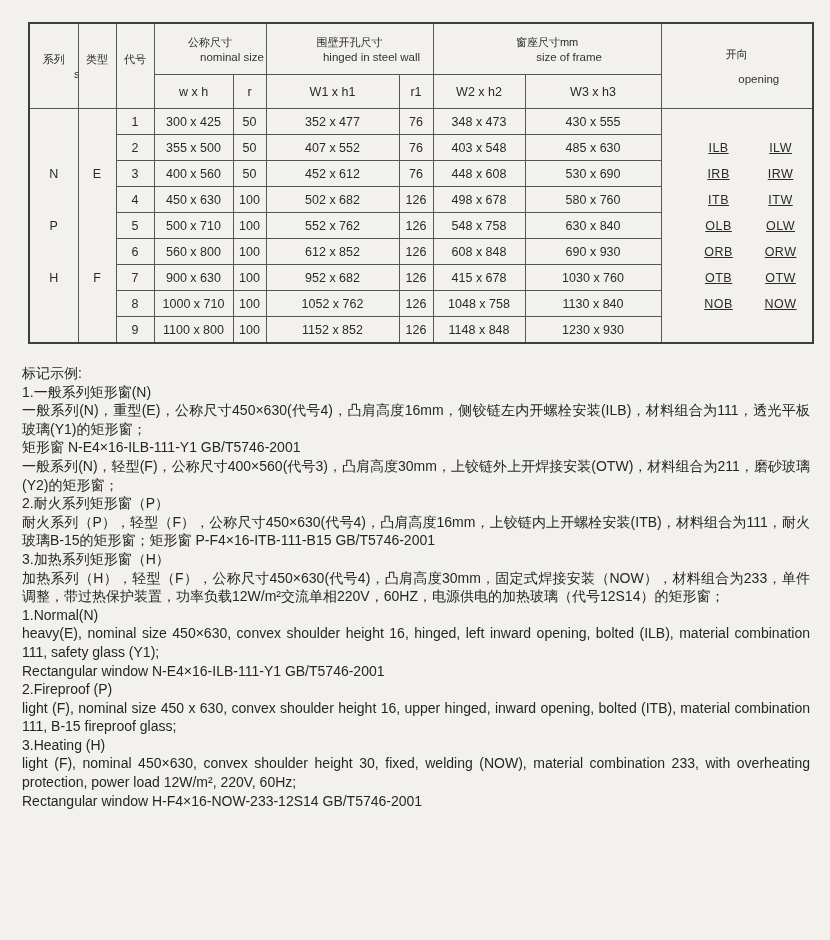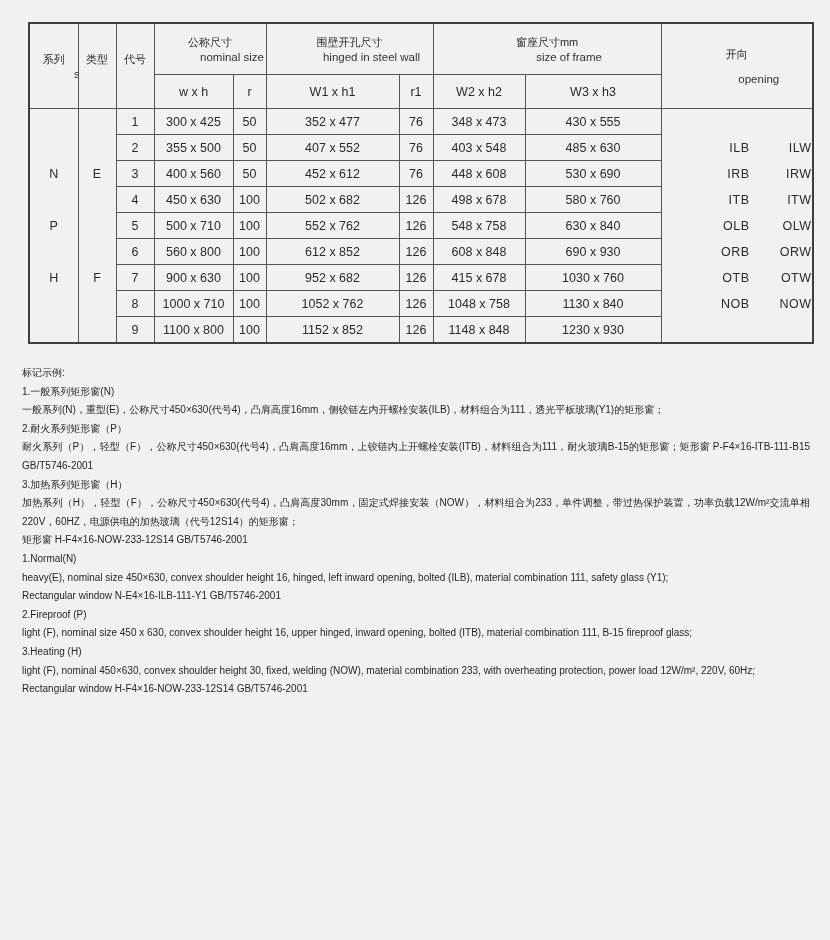--- a/index.html
+++ b/index.html
@@ -53,30 +53,31 @@
   .opening-cell { vertical-align: middle; }
   .op-line {
     display: flex;
     justify-content: flex-start;
     padding-left: 26px;
     line-height: 26px;
   }
   .op-line span {
     display: inline-block;
     width: 62px;
-    text-align: right;
+    text-align: center;
     letter-spacing: 0.5px;
+    text-decoration: underline;
   }
   
   .notes {
     margin: 20px 0 0 22px;
     width: 788px;
   }
   .notes .p {
-    font-size: 10px;
+    font-size: 14px;
     line-height: 18.6px;
     white-space: normal;
     word-break: break-word;
   }
   .notes .p.justify { text-align: justify; }
   .notes .p.bold { font-weight: bold; }
 </style>
 </head>
 <body>
 
@@ -260,25 +261,26 @@
           <td>1148 x 848</td>
           <td>1230 x 930</td>
         </tr>
       </tbody>
   </table>
 
   <div class="notes" id="notes">
       <div class="p">标记示例:</div>
       <div class="p">1.一般系列矩形窗(N)</div>
       <div class="p justify">一般系列(N)，重型(E)，公称尺寸450×630(代号4)，凸肩高度16mm，侧铰链左内开螺栓安装(ILB)，材料组合为111，透光平板玻璃(Y1)的矩形窗；</div>
+      <div class="p">矩形窗 N-E4×16-ILB-111-Y1 GB/T5746-2001</div>
+      <div class="p justify">一般系列(N)，轻型(F)，公称尺寸400×560(代号3)，凸肩高度30mm，上铰链外上开焊接安装(OTW)，材料组合为211，磨砂玻璃(Y2)的矩形窗；</div>
       <div class="p">2.耐火系列矩形窗（P）</div>
       <div class="p justify">耐火系列（P），轻型（F），公称尺寸450×630(代号4)，凸肩高度16mm，上铰链内上开螺栓安装(ITB)，材料组合为111，耐火玻璃B-15的矩形窗；矩形窗  P-F4×16-ITB-111-B15 GB/T5746-2001</div>
       <div class="p">3.加热系列矩形窗（H）</div>
       <div class="p justify">加热系列（H），轻型（F），公称尺寸450×630(代号4)，凸肩高度30mm，固定式焊接安装（NOW），材料组合为233，单件调整，带过热保护装置，功率负载12W/m²交流单相220V，60HZ，电源供电的加热玻璃（代号12S14）的矩形窗；</div>
-      <div class="p">矩形窗 H-F4×16-NOW-233-12S14 GB/T5746-2001</div>
       <div class="p">1.Normal(N)</div>
       <div class="p justify">heavy(E), nominal size 450×630, convex shoulder height 16, hinged, left inward opening, bolted (ILB), material combination 111, safety glass (Y1);</div>
       <div class="p">Rectangular window  N-E4×16-ILB-111-Y1  GB/T5746-2001</div>
       <div class="p">2.Fireproof (P)</div>
       <div class="p justify">light (F), nominal size 450 x 630, convex shoulder height 16, upper hinged, inward opening, bolted (ITB), material combination 111, B-15 fireproof glass;</div>
       <div class="p">3.Heating (H)</div>
       <div class="p justify">light (F), nominal 450×630, convex shoulder height 30, fixed, welding (NOW), material combination 233, with overheating protection, power load 12W/m², 220V, 60Hz;</div>
       <div class="p">Rectangular window  H-F4×16-NOW-233-12S14  GB/T5746-2001</div>
     </div>
 

